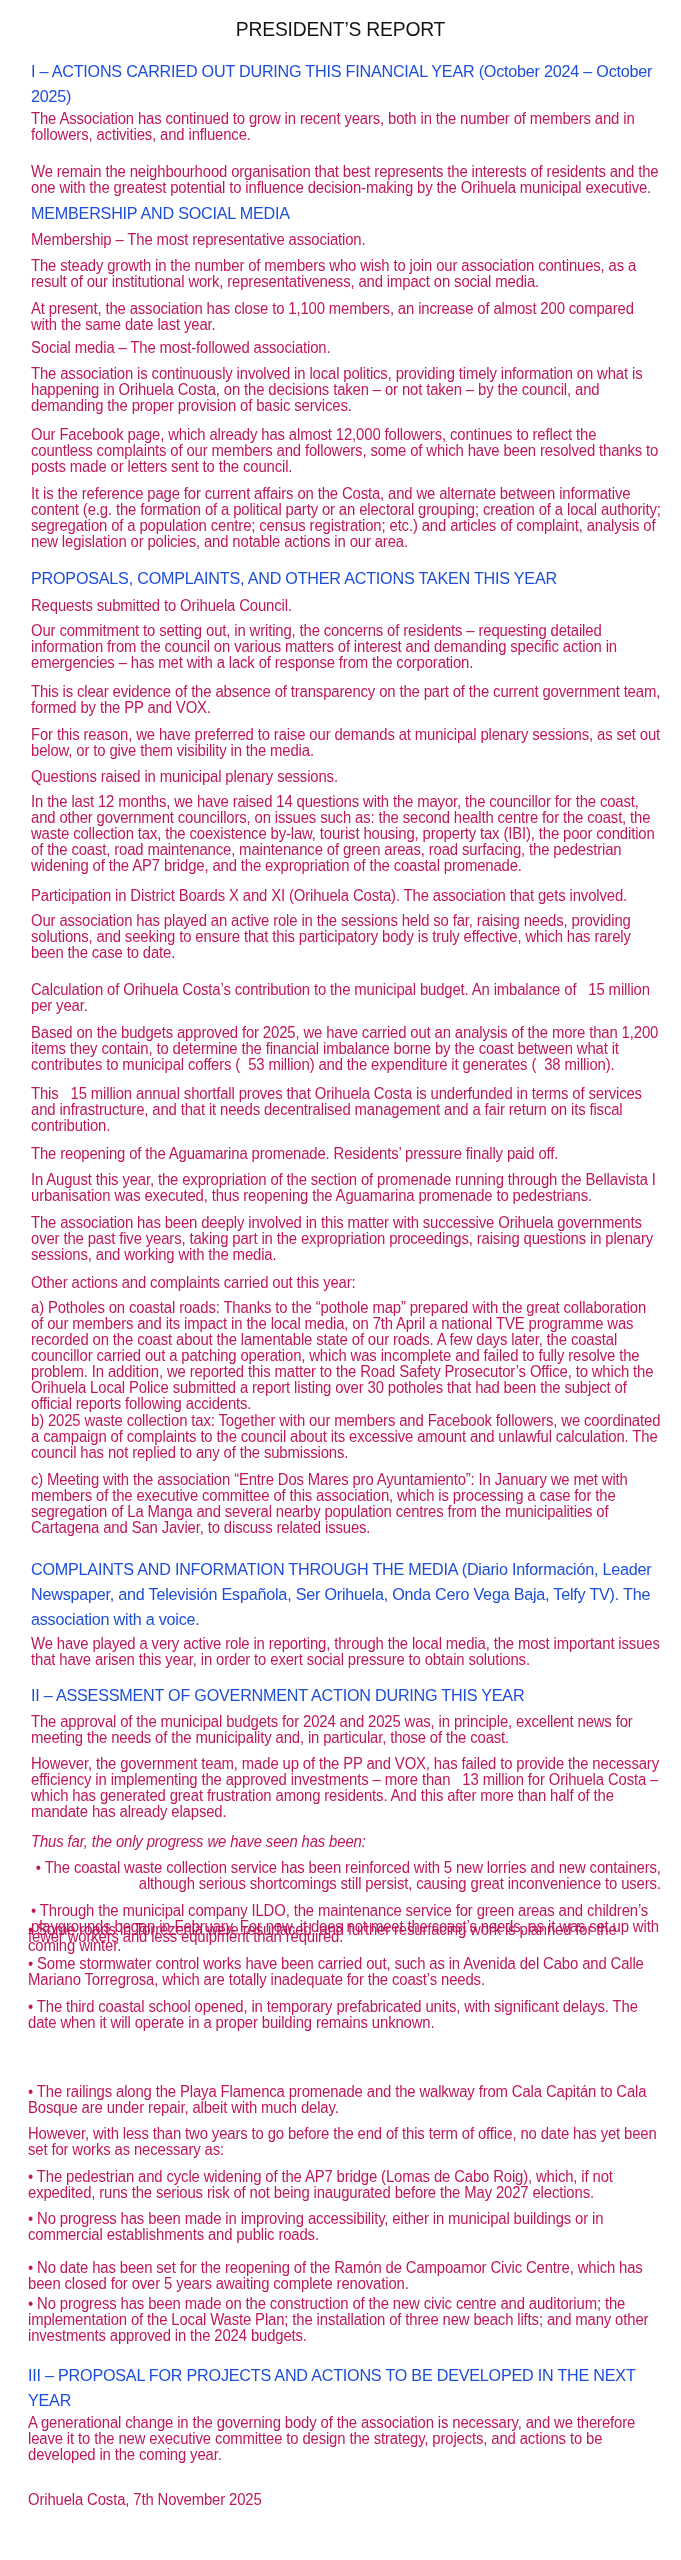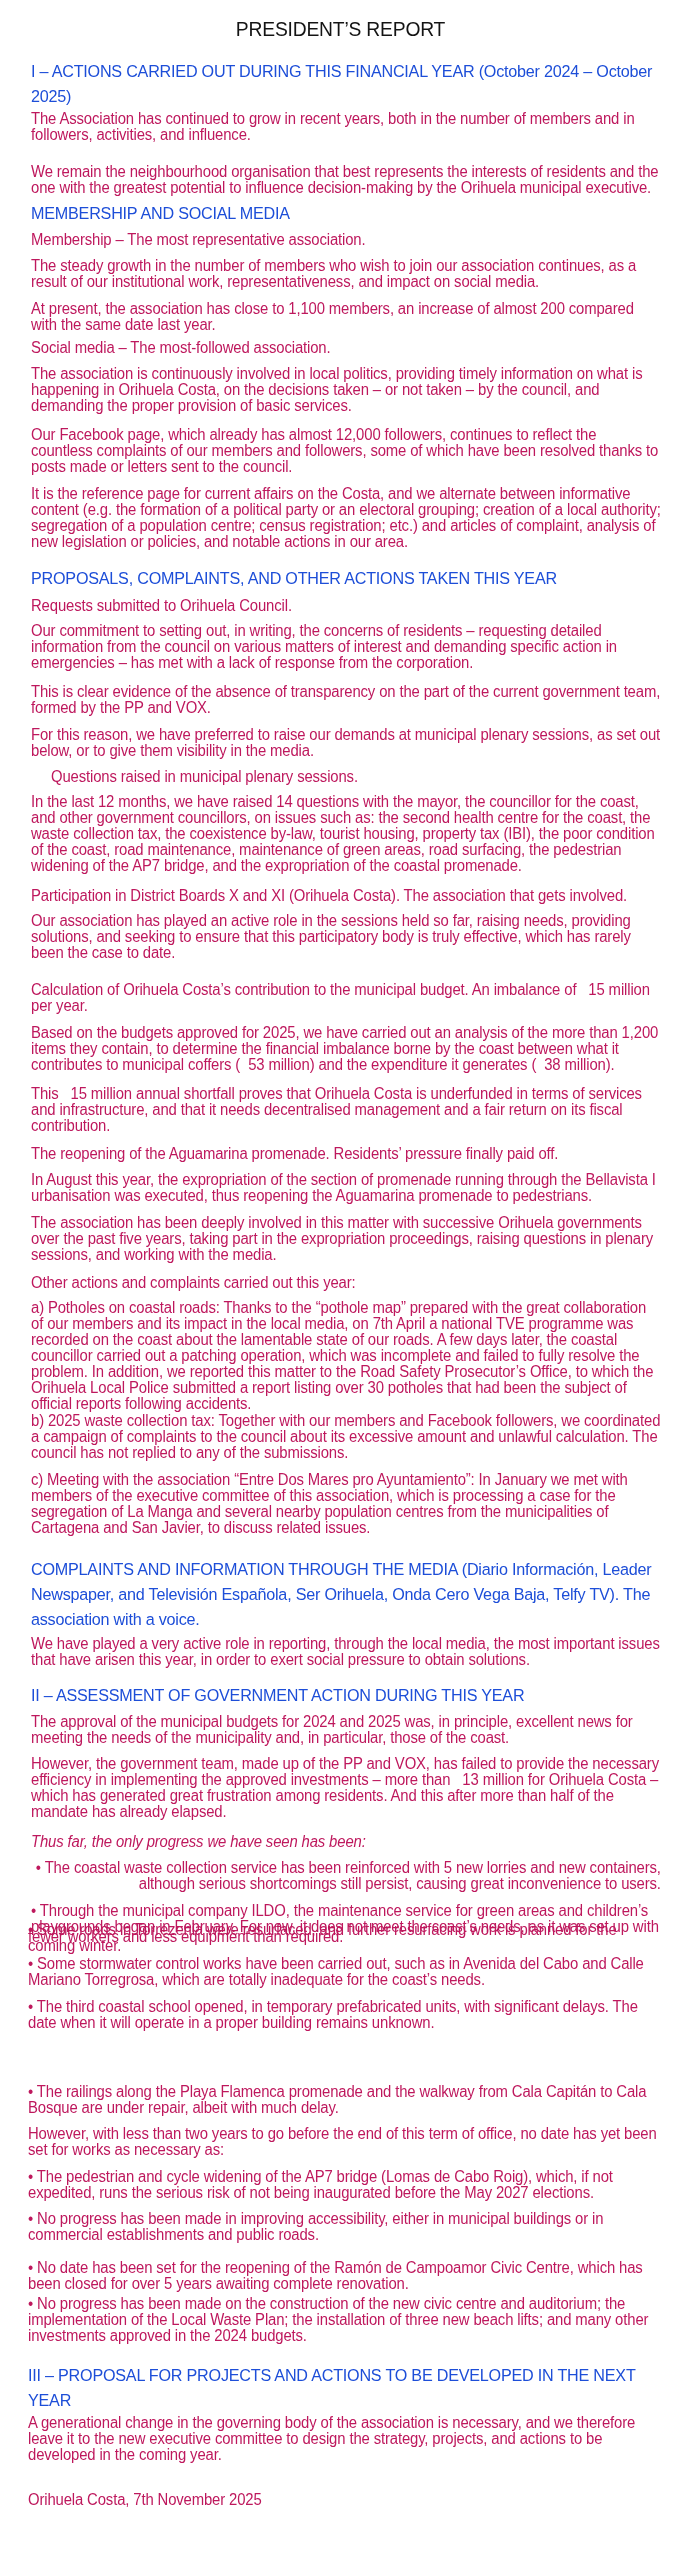--- a/index.html
+++ b/index.html
@@ -101,21 +101,21 @@
   </p>
 <p class="blk" style="top:623px;">
     <span class="sqb">Our commitment to setting out, in writing, the concerns of residents – requesting detailed information from the council on various matters of interest and demanding specific action in emergencies – has met with a lack of response from the corporation.</span>
   </p>
 <p class="blk" style="top:684px;">
     <span class="sqb">This is clear evidence of the absence of transparency on the part of the current government team, formed by the PP and VOX.</span>
   </p>
 <p class="blk" style="top:727px;">
     <span class="sqb">For this reason, we have preferred to raise our demands at municipal plenary sessions, as set out below, or to give them visibility in the media.</span>
   </p>
-<p class="blk" style="top:769px;margin-left:20px;">
+<p class="blk" style="top:769px;">
     <span class="sqb">Questions raised in municipal plenary sessions.</span>
   </p>
 <p class="blk" style="top:794px;">
     <span class="sqb">In the last 12 months, we have raised 14 questions with the mayor, the councillor for the coast, and other government councillors, on issues such as: the second health centre for the coast, the waste collection tax, the coexistence by-law, tourist housing, property tax (IBI), the poor condition of the coast, road maintenance, maintenance of green areas, road surfacing, the pedestrian widening of the AP7 bridge, and the expropriation of the coastal promenade.</span>
   </p>
 <p class="blk" style="top:888px;">
     <span class="sqb">Participation in District Boards X and XI (Orihuela Costa). The association that gets involved.</span>
   </p>
 <p class="blk" style="top:913px;">
     <span class="sqb">Our association has played an active role in the sessions held so far, raising needs, providing solutions, and seeking to ensure that this participatory body is truly effective, which has rarely been the case to date.</span>

